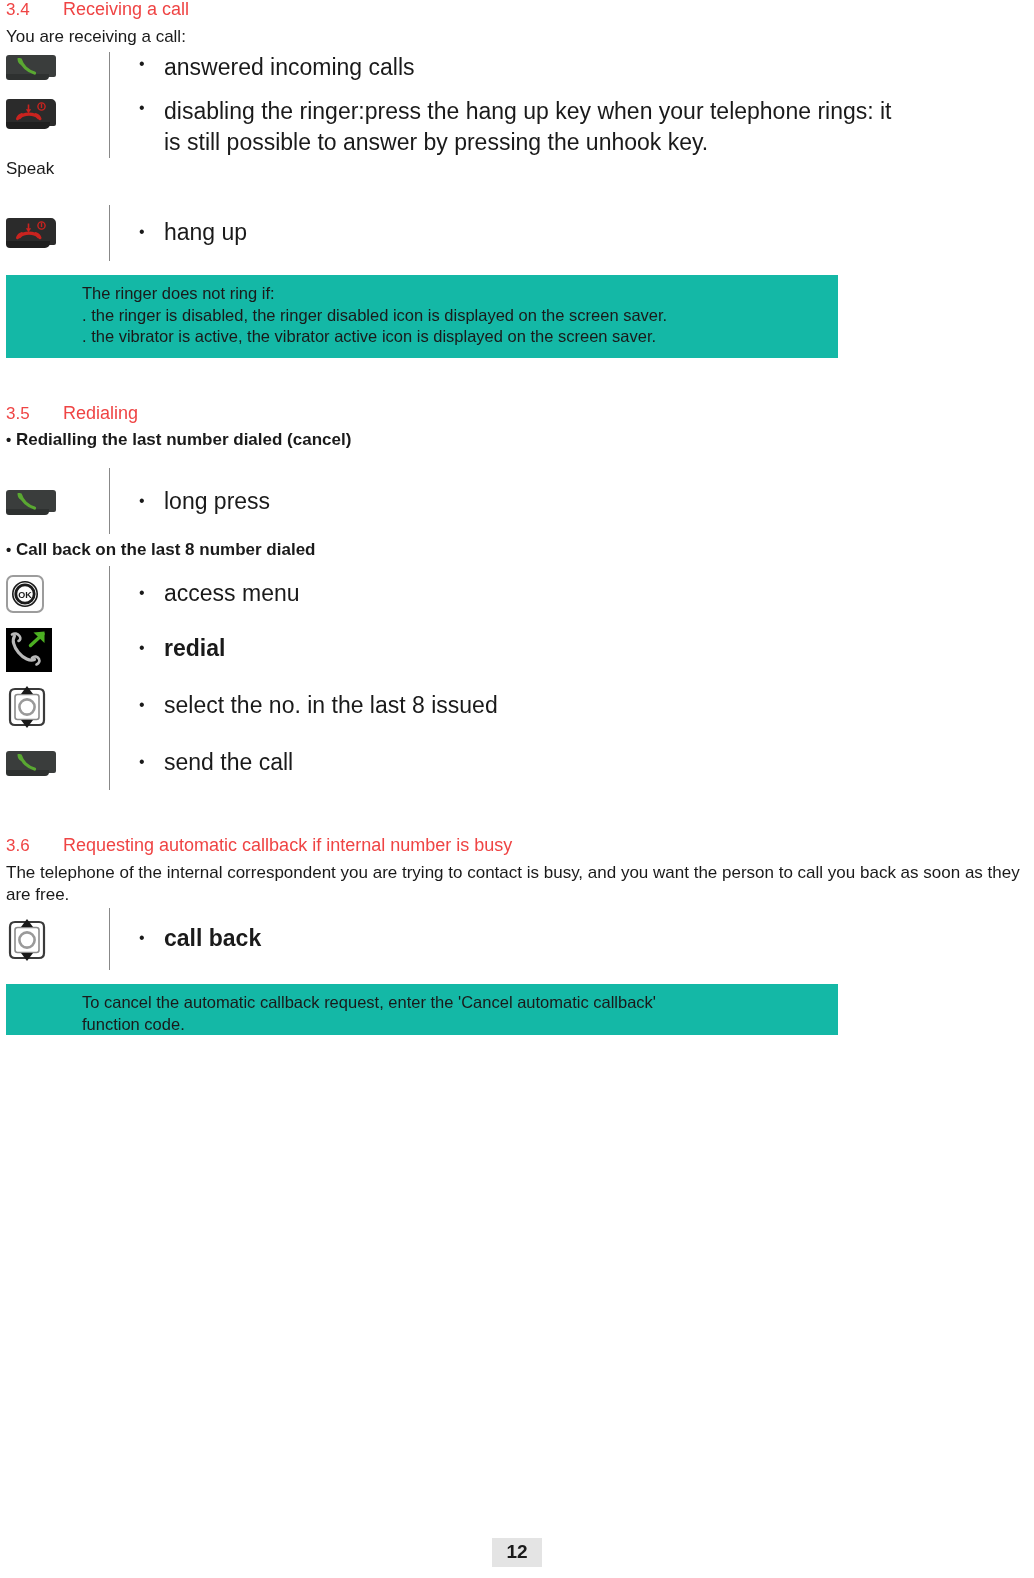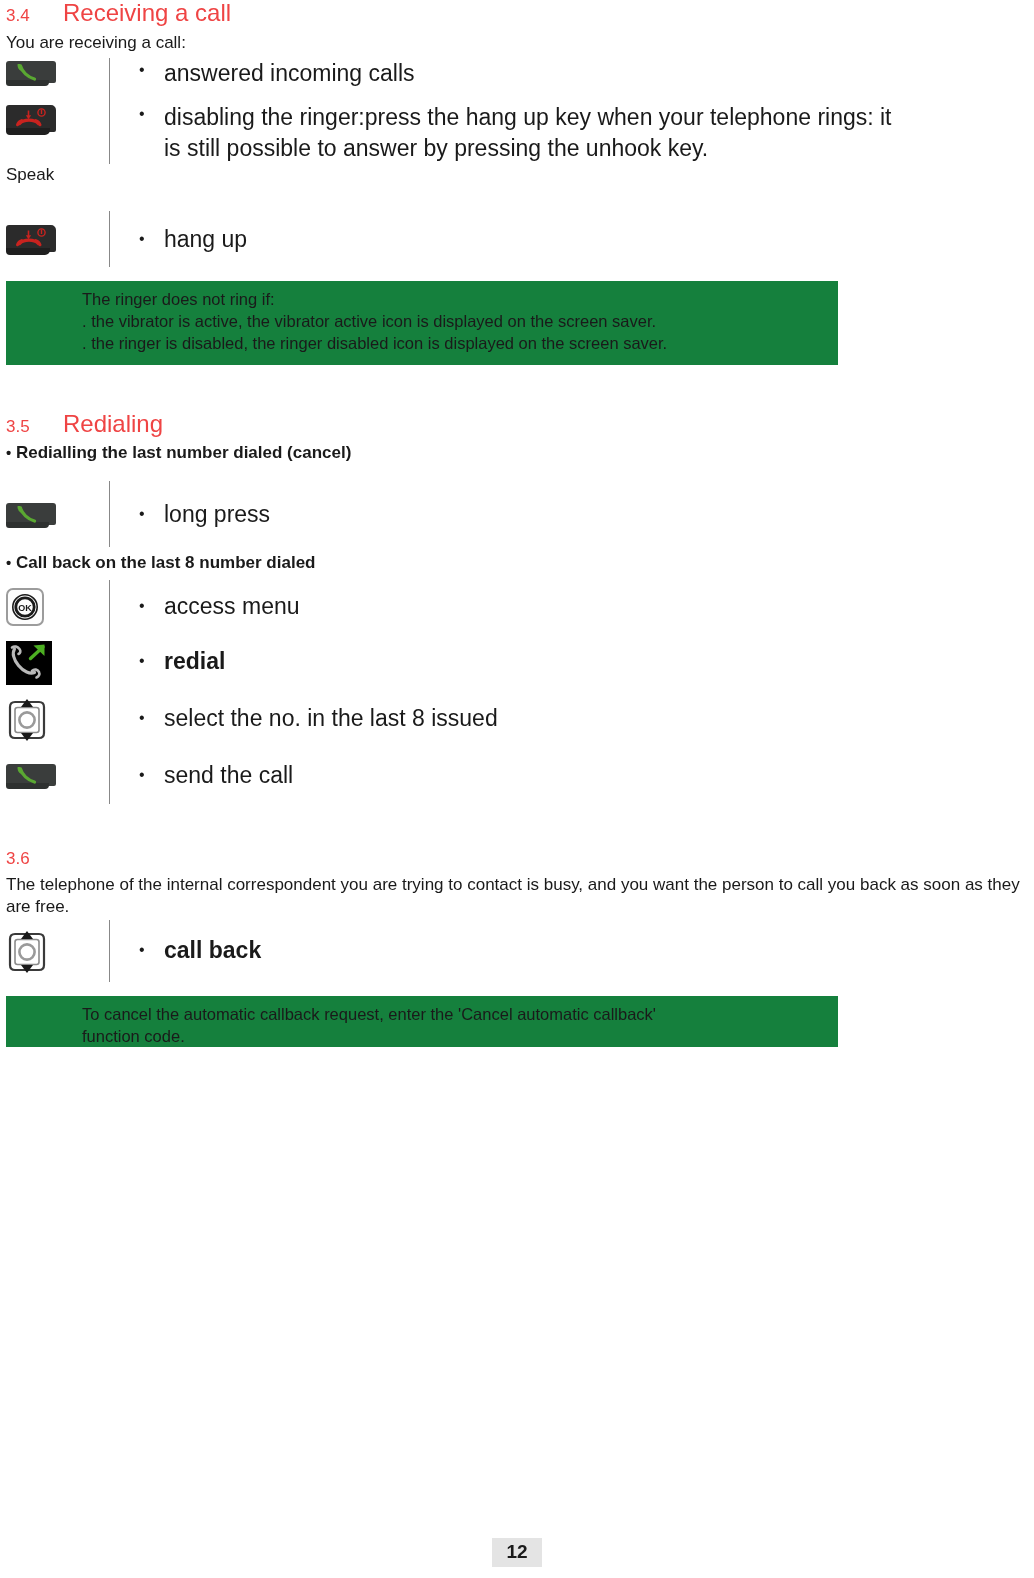--- a/index.html
+++ b/index.html
@@ -31,21 +31,21 @@
     color: #ef4444;
     margin: 0;
   }
   .section-num {
     font-size: 17px;
     width: 57px;
     flex: 0 0 57px;
     line-height: 1.1;
   }
   .section-title {
-    font-size: 24px;
+    font-size: 18px;
     line-height: 1.1;
     white-space: nowrap;
   }
 
   
   .para {
     font-size: 17px;
     line-height: 1.28;
     margin: 6px 0 0 0;
   }
@@ -110,21 +110,21 @@
 
   
   .plain-label {
     font-size: 17px;
     line-height: 1.25;
     margin: 0;
   }
 
   
   .note-box {
-    background: #15803d;
+    background: #14b8a6;
     width: 832px;
     box-sizing: border-box;
     padding: 8px 0 10px 76px;
     margin-top: 14px;
   }
   .note-line {
     font-size: 16.5px;
     line-height: 1.32;
   }
 
@@ -309,22 +309,22 @@
       </div>
       <div class="act-cell" style="align-items:center;">
         <span class="act-bullet">•</span>
         <span class="act-text">hang up</span>
       </div>
     </div>
   </div>
 
   <div class="note-box">
     <div class="note-line">The ringer does not ring if:</div>
+    <div class="note-line">. the ringer is disabled, the ringer disabled icon is displayed on the screen saver.</div>
     <div class="note-line">. the vibrator is active, the vibrator active icon is displayed on the screen saver.</div>
-    <div class="note-line">. the ringer is disabled, the ringer disabled icon is displayed on the screen saver.</div>
   </div>
 
   <div class="gap-46"></div>
 
   <div class="section-head">
     <span class="section-num">3.5</span>
     <span class="section-title">Redialing</span>
   </div>
 
   <p class="sub-bullet">
@@ -430,20 +430,21 @@
         <span class="act-text">send the call</span>
       </div>
     </div>
 
   </div>
 
   <div class="gap-46"></div>
 
   <div class="section-head">
     <span class="section-num">3.6</span>
+    <span class="section-title">Requesting automatic callback if internal number is busy</span>
   </div>
 
   <p class="para" style="max-width:1022px;">The telephone of the internal correspondent you are trying to contact is busy, and you want the person to call you back as soon as they are free.</p>
 
   <div class="key-group" style="margin-top:2px;">
     <div class="key-row" style="min-height:62px;align-items:center;">
       <div class="key-cell">
         <span class="keyicon icon-nav">
           <svg width="42" height="44" viewBox="0 0 42 44">
             <path d="M4 9 C4 6 6 4 9 4 L33 4 C36 4 38 6 38 9 L38 35 C38 38 36 40 33 40 L9 40 C6 40 4 38 4 35 Z" fill="none" stroke="#3a3a3a" stroke-width="2.2"></path>

